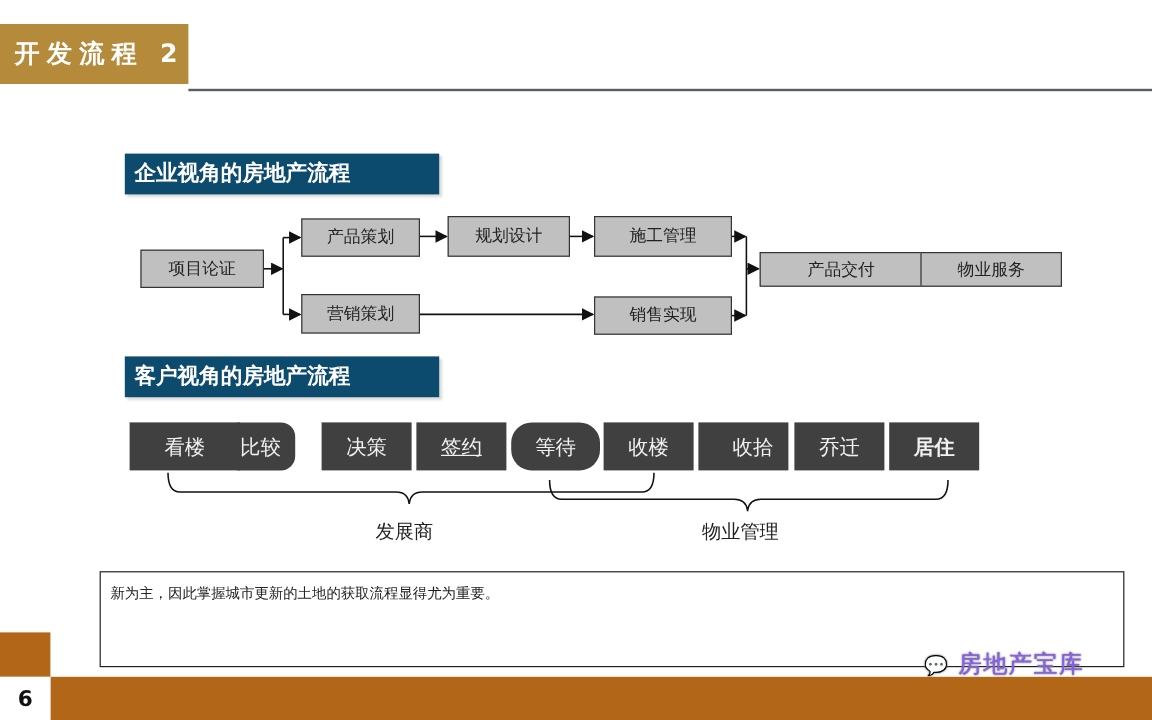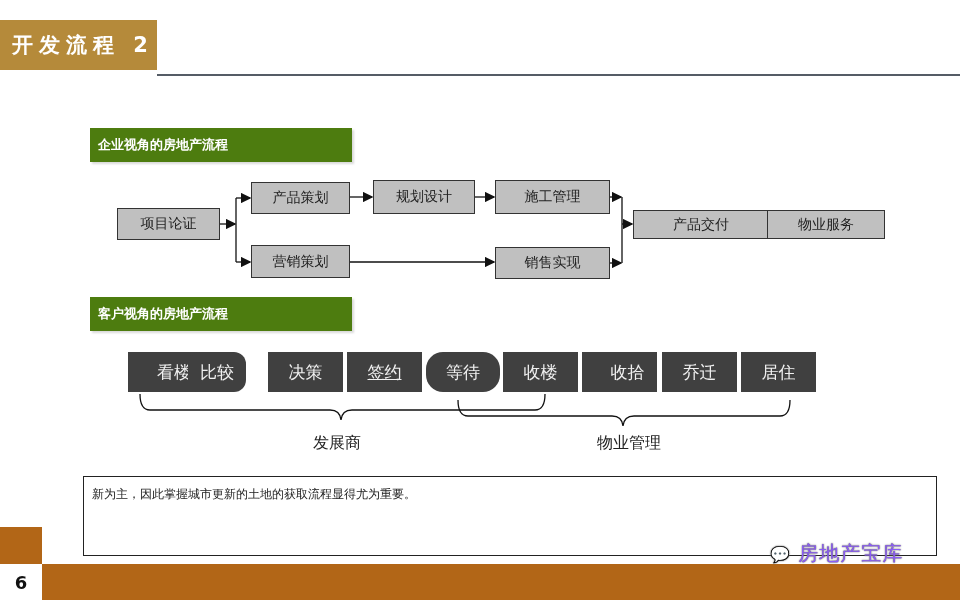--- a/index.html
+++ b/index.html
@@ -2,22 +2,22 @@
 <html><head>
 <meta charset="utf-8">
 <style>
   html, body { margin:0; padding:0; }
   body { width:960px; height:600px; position:relative; background:#ffffff; overflow:hidden;
          font-family: "DejaVu Sans", "Liberation Sans", sans-serif; }
   .abs { position:absolute; box-sizing:border-box; }
   .header-tag { left:0; top:20px; width:157px; height:50px; background:#B58A3A; color:#fff;
                 font-weight:bold; font-size:21px; letter-spacing:6px; line-height:50px; padding-left:12px; }
   .header-line { left:157px; top:74px; width:803px; height:2px; background:#555c66; }
-  .red-label { background:#4d7c0f; color:#fff; font-weight:bold; font-size:13px; line-height:34px;
-               padding-left:8px; height:34px; width:262px; left:90px;
+  .red-label { background:#0c4a6e; color:#fff; font-weight:bold; font-size:18px; line-height:34px;
+               padding-left:8px; height:34px; width:262px; left:104px;
                box-shadow: 2px 2px 2px rgba(0,0,0,0.15); }
   .gbox { background:#C0C0C0; border:1.5px solid #333; color:#222; font-size:14px;
           display:flex; align-items:center; justify-content:center; }
   .dbox { background:#404040; color:#f0f0f0; font-size:17px; display:flex; align-items:center;
           justify-content:center; height:40px; top:352px; }
   svg.lines { position:absolute; left:0; top:0; }
   .brace-label { font-size:16px; color:#222; }
   .note-box { left:83px; top:476px; width:854px; height:80px; border:1.5px solid #222; background:#fff;
               font-size:12px; color:#222; line-height:25px; padding:5px 8px; }
   .brown { background:#B26617; }
@@ -69,32 +69,32 @@
 <div class="abs gbox" style="left:251px;top:182px;width:99px;height:32px;">产品策划</div>
 <div class="abs gbox" style="left:251px;top:245px;width:99px;height:33px;">营销策划</div>
 <div class="abs gbox" style="left:373px;top:180px;width:102px;height:34px;">规划设计</div>
 <div class="abs gbox" style="left:495px;top:180px;width:115px;height:34px;">施工管理</div>
 <div class="abs gbox" style="left:495px;top:247px;width:115px;height:32px;">销售实现</div>
 <div class="abs gbox" style="left:633px;top:210px;width:136px;height:29px;">产品交付</div>
 <div class="abs gbox" style="left:767px;top:210px;width:118px;height:29px;">物业服务</div>
 
 <div class="abs red-label" style="top:297px;">客户视角的房地产流程</div>
 
-<div class="abs dbox" style="left:108px;width:92px;margin-left:20px;">看楼</div>
+<div class="abs dbox" style="left:108px;width:92px;">看楼</div>
 <div class="abs dbox" style="left:188px;width:58px;border-radius:12px;">比较</div>
 <div class="abs dbox" style="left:268px;width:75px;">决策</div>
 <div class="abs dbox" style="left:347px;width:75px;text-decoration:underline;">签约</div>
 <div class="abs dbox" style="left:426px;width:74px;border-radius:17px;">等待</div>
 <div class="abs dbox" style="left:503px;width:75px;">收楼</div>
 <div class="abs dbox" style="left:582px;width:75px;padding-left:16px;">收拾</div>
 <div class="abs dbox" style="left:662px;width:75px;">乔迁</div>
-<div class="abs dbox" style="left:741px;width:75px;">居住</div>
+<div class="abs dbox" style="left:741px;width:75px;font-weight:bold;">居住</div>
 
 <div class="abs brace-label" style="left:313px;top:433px;">发展商</div>
-<div class="abs brace-label" style="left:585px;top:433px;margin-left:12px;">物业管理</div>
+<div class="abs brace-label" style="left:585px;top:433px;">物业管理</div>
 
 <div class="abs note-box">
   <div>新为主，因此掌握城市更新的土地的获取流程显得尤为重要。</div>
 </div>
 
 <div class="abs brown" style="left:0;top:527px;width:42px;height:37px;"></div>
 <div class="abs brown" style="left:42px;top:564px;width:918px;height:36px;"></div>
 <div class="abs page-num">6</div>
 <div class="abs watermark">
   <span style="font-size:16px;">💬</span>

